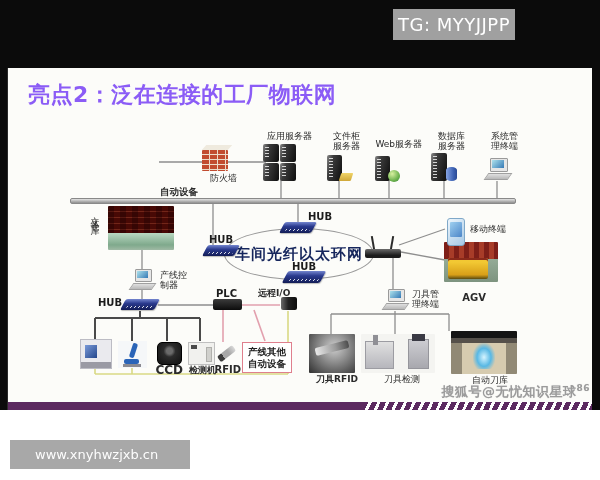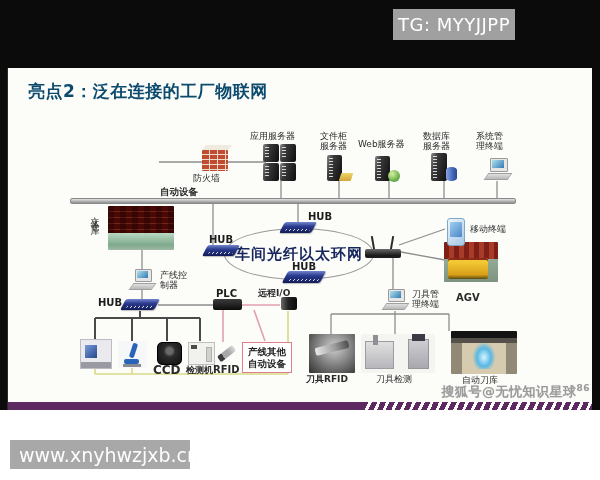--- a/index.html
+++ b/index.html
@@ -6,34 +6,34 @@
   body{
     width:600px;height:480px;position:relative;background:#0b0b0b;
     font-family:"DejaVu Sans","Liberation Sans",sans-serif;overflow:hidden;
   }
   .abs{position:absolute;}
   
   .tg-badge{left:393px;top:9px;width:122px;height:31px;background:#a0a0a0;
     color:#fff;font-size:18px;display:flex;align-items:center;justify-content:center;letter-spacing:.5px;}
   .bottom-strip{left:0;top:410px;width:600px;height:70px;background:#ffffff;}
   .url-badge{left:10px;top:30px;width:180px;height:29px;background:#a8a8a8;color:#fdfdfd;
-    font-size:19px;display:flex;align-items:center;padding-left:9px;box-sizing:border-box;}
+    font-size:13px;display:flex;align-items:center;padding-left:25px;box-sizing:border-box;}
   .watermark{right:10px;top:383px;color:#9b9b9b;font-size:13px;font-weight:bold;
     letter-spacing:.5px;z-index:6;text-shadow:0 0 1px #d8d8d8;}
   .watermark sup{font-size:9px;}
   
   .slide{left:8px;top:68px;width:584px;height:342px;background:#fcfcf9;box-shadow:-1px 0 0 #2a2a2a;}
-  .slide-title{left:20px;top:12px;font-size:17px;font-weight:bold;color:#0c4a6e;letter-spacing:.5px;}
+  .slide-title{left:20px;top:12px;font-size:22px;font-weight:bold;color:#8b5cf6;letter-spacing:.5px;}
   .purple-bar{left:0;bottom:0;width:355px;height:8px;background:#5c2a60;z-index:5;}
   .purple-bar-striped{left:355px;bottom:0;width:229px;height:8px;z-index:5;
     background:repeating-linear-gradient(115deg,#5c2a60 0 5px,#ffffff 5px 8px);}
   
   .lbl{font-size:9px;color:#2a2a2a;line-height:1.15;z-index:4;}
   .pre{white-space:pre-line;}
-  .ctr{text-align:left;}
+  .ctr{text-align:right;}
   .b{font-weight:bold;}
   .hub-lbl{font-size:10px;font-weight:bold;color:#1c1c1c;z-index:4;}
   
   .busbar{left:62px;top:130px;width:446px;height:6px;z-index:2;border-radius:2px;
     background:linear-gradient(180deg,#e4e4e4,#b4b4b4 55%,#8f8f8f);border:1px solid #898989;box-sizing:border-box;}
   .ring{left:216px;top:160px;width:148px;height:50px;border:1.5px solid #9a9a9a;border-radius:50%;
     z-index:1;display:flex;align-items:center;justify-content:center;background:transparent;}
   .ring-text{font-size:15px;font-weight:bold;color:#16265c;letter-spacing:1px;}
   .hubdev{z-index:3;border-radius:2px;transform:skewX(-28deg);
     background:linear-gradient(180deg,#7486cf 0%,#2a3a8e 40%,#131d57 100%);box-shadow:1px 1px 1px rgba(0,0,0,.25);}

